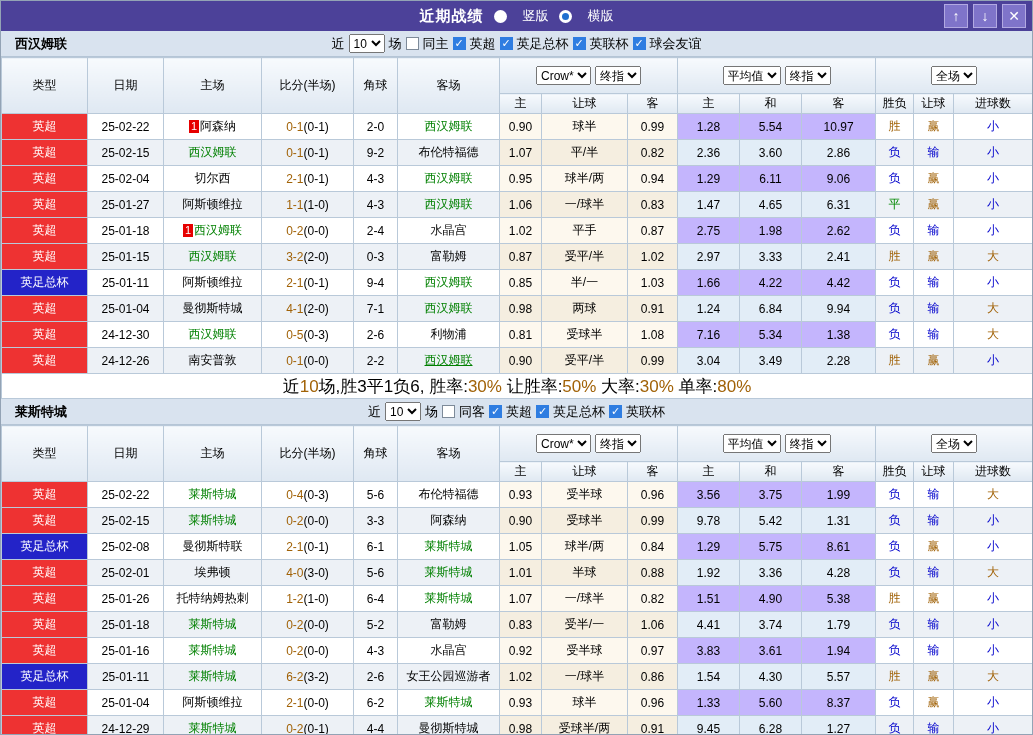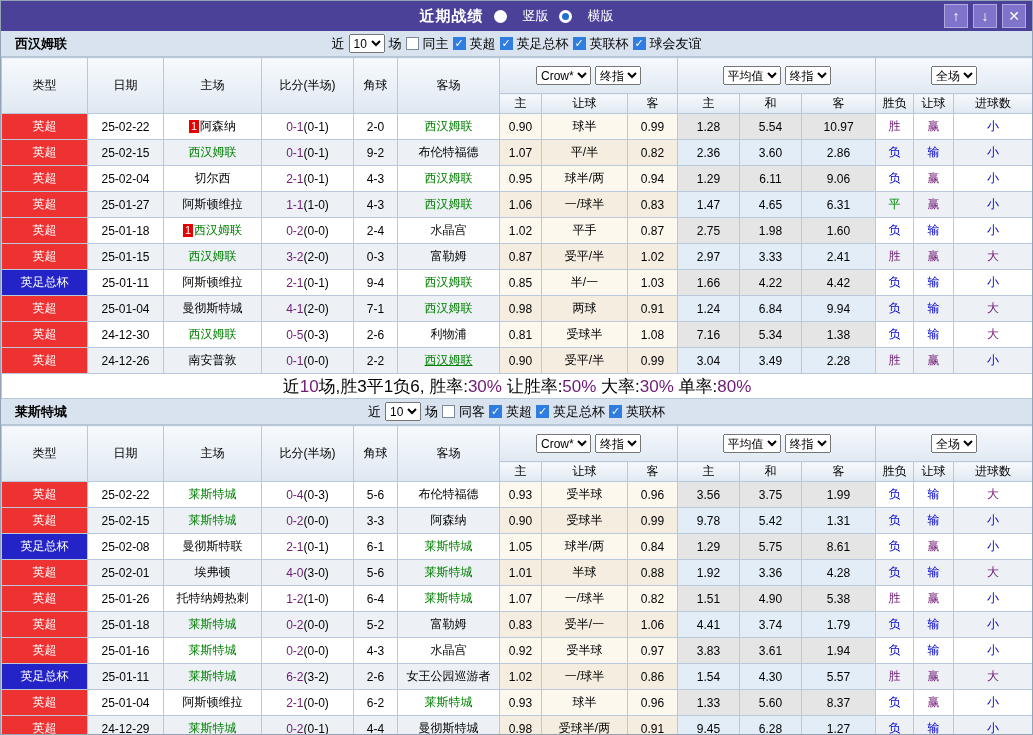--- a/index.html
+++ b/index.html
@@ -32,25 +32,25 @@
   
   table { border-collapse:collapse; table-layout:fixed; width:1032px; }
   th, td { border:1px solid #b9c9d9; text-align:center; padding:0; overflow:hidden; white-space:nowrap; }
   thead th { background:linear-gradient(#f7fafd,#dfe8f2); font-weight:normal; height:20px; font-size:12px; }
   thead select { font-size:12px; height:19px; margin:8px 2px; font-family:inherit; }
   tbody td { height:26px; font-size:12px; }
   tr.odd  .plain { background:#ffffff; }
   tr.even .plain { background:#edf1f6; }
   tr.odd  .crow  { background:#fdf8ee; }
   tr.even .crow  { background:#f5eee0; }
-  tr.odd  .avg   { background:#e5e5e5; }
+  tr.odd  .avg   { background:#c4b5fd; }
   tr.even .avg   { background:#e2edf7; }
   td.t-red  { background:#ee3232; color:#fff; }
   td.t-blue { background:#2323c8; color:#fff; }
-  .c-red   { color:#701a75; }
+  .c-red   { color:#a16207; }
   .c-blue  { color:#0000cc; }
   .c-green { color:#008800; }
   .c-team  { color:#008000; }
   .u { text-decoration:underline; }
   .badge { display:inline-block; background:#e60000; color:#fff; font-size:11px; line-height:13px;
            padding:0 2px; margin-right:1px; }
   td.summary { height:25px; background:#fff; font-size:17px; }
   td.team { cursor:pointer; }
 </style>
 </head>
@@ -216,21 +216,21 @@
             <td class="plain">25-01-18</td>
             <td class="plain team"><span class="badge">1</span><span class="c-team">西汉姆联</span></td>
             <td class="plain"><span class="c-red">0-2</span><span>(0-0)</span></td>
             <td class="plain">2-4</td>
             <td class="plain team"><span>水晶宫</span></td>
             <td class="crow">1.02</td>
             <td class="crow">平手</td>
             <td class="crow">0.87</td>
             <td class="avg">2.75</td>
             <td class="avg">1.98</td>
-            <td class="avg">1.60</td>
+            <td class="avg">2.62</td>
             <td class="plain c-blue">负</td>
             <td class="plain c-blue">输</td>
             <td class="plain c-blue">小</td>
           </tr>
           <tr class="even">
             <td class="t-red">英超</td>
             <td class="plain">25-01-15</td>
             <td class="plain team"><span class="c-team">西汉姆联</span></td>
             <td class="plain"><span class="c-red">3-2</span><span>(2-0)</span></td>
             <td class="plain">0-3</td>

